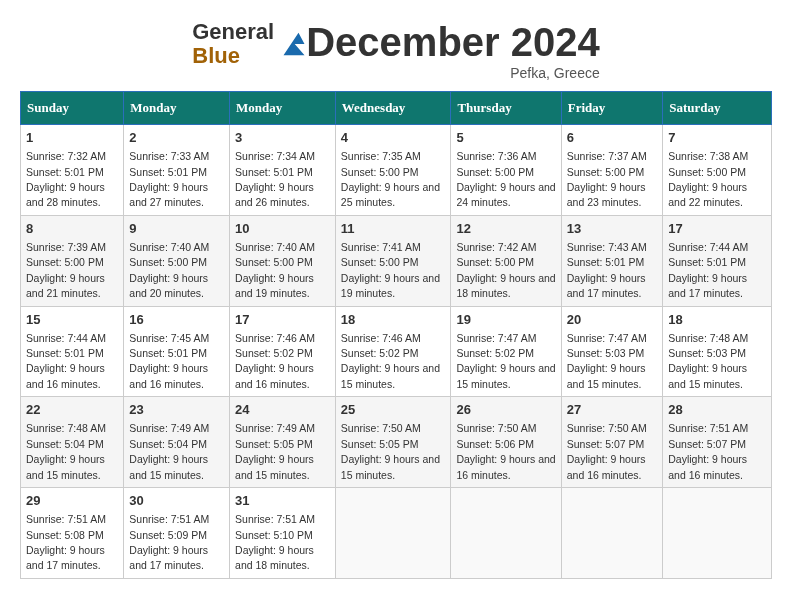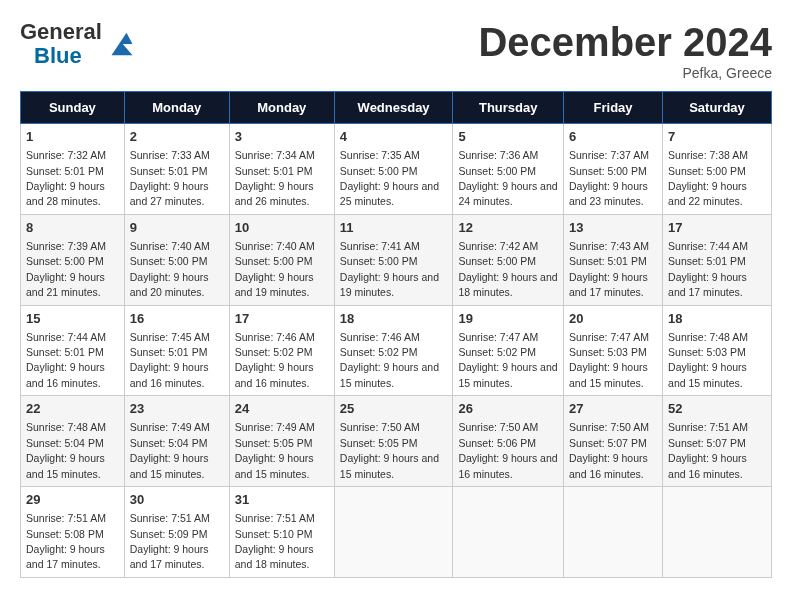--- a/index.html
+++ b/index.html
@@ -5,35 +5,35 @@
     * { box-sizing: border-box; margin: 0; padding: 0; }
     body {
       font-family: Arial, sans-serif;
       background: #fff;
       width: 792px;
       min-height: 612px;
       padding: 20px;
     }
     .header {
       display: flex;
-      justify-content: space-between;
+      justify-content: center;
       align-items: flex-start;
       margin-bottom: 10px;
     }
     .logo {
       display: flex;
       align-items: center;
     }
     .logo-text {
       font-size: 22px;
       font-weight: bold;
       line-height: 1.1;
     }
     .logo-general { color: #333; }
-    .logo-blue { color: #0369a1; margin-left: 14px; }
+    .logo-blue { color: #a16207; }
     .logo-icon {
       width: 30px;
       height: 30px;
       margin-left: 2px;
     }
     .title-block {
       text-align: right;
     }
     .month-year {
       font-size: 40px;
@@ -43,27 +43,28 @@
     .location {
       font-size: 14px;
       color: #555;
     }
     table {
       width: 100%;
       border-collapse: collapse;
       font-size: 11px;
     }
     thead tr th {
-      background-color: #0f172a;
+      background-color: #0f766e;
       color: #fff;
       padding: 8px 6px;
-      text-align: center;
+      text-align: left;
       font-size: 13px;
       font-weight: bold;
       border: 1px solid #2a6ebb;
+      font-family: Liberation Serif, serif;
     }
     tbody tr td {
       border: 1px solid #ccc;
       vertical-align: top;
       padding: 4px 5px;
       min-height: 80px;
       height: 85px;
       background: #fff;
       color: #333;
       line-height: 1.4;
@@ -149,21 +150,21 @@
         <td><span class="day-num">20</span><span class="day-info">Sunrise: 7:47 AM<br>Sunset: 5:03 PM<br>Daylight: 9 hours and 15 minutes.</span></td>
         <td><span class="day-num">18</span><span class="day-info">Sunrise: 7:48 AM<br>Sunset: 5:03 PM<br>Daylight: 9 hours and 15 minutes.</span></td>
       </tr>
       <tr>
         <td><span class="day-num">22</span><span class="day-info">Sunrise: 7:48 AM<br>Sunset: 5:04 PM<br>Daylight: 9 hours and 15 minutes.</span></td>
         <td><span class="day-num">23</span><span class="day-info">Sunrise: 7:49 AM<br>Sunset: 5:04 PM<br>Daylight: 9 hours and 15 minutes.</span></td>
         <td><span class="day-num">24</span><span class="day-info">Sunrise: 7:49 AM<br>Sunset: 5:05 PM<br>Daylight: 9 hours and 15 minutes.</span></td>
         <td><span class="day-num">25</span><span class="day-info">Sunrise: 7:50 AM<br>Sunset: 5:05 PM<br>Daylight: 9 hours and 15 minutes.</span></td>
         <td><span class="day-num">26</span><span class="day-info">Sunrise: 7:50 AM<br>Sunset: 5:06 PM<br>Daylight: 9 hours and 16 minutes.</span></td>
         <td><span class="day-num">27</span><span class="day-info">Sunrise: 7:50 AM<br>Sunset: 5:07 PM<br>Daylight: 9 hours and 16 minutes.</span></td>
-        <td><span class="day-num">52</span><span class="day-info">Sunrise: 7:51 AM<br>Sunset: 5:07 PM<br>Daylight: 9 hours and 16 minutes.</span></td>
+        <td><span class="day-num">28</span><span class="day-info">Sunrise: 7:51 AM<br>Sunset: 5:07 PM<br>Daylight: 9 hours and 16 minutes.</span></td>
       </tr>
       <tr>
         <td><span class="day-num">29</span><span class="day-info">Sunrise: 7:51 AM<br>Sunset: 5:08 PM<br>Daylight: 9 hours and 17 minutes.</span></td>
         <td><span class="day-num">30</span><span class="day-info">Sunrise: 7:51 AM<br>Sunset: 5:09 PM<br>Daylight: 9 hours and 17 minutes.</span></td>
         <td><span class="day-num">31</span><span class="day-info">Sunrise: 7:51 AM<br>Sunset: 5:10 PM<br>Daylight: 9 hours and 18 minutes.</span></td>
         <td class="empty"></td>
         <td class="empty"></td>
         <td class="empty"></td>
         <td class="empty"></td>
       </tr>

